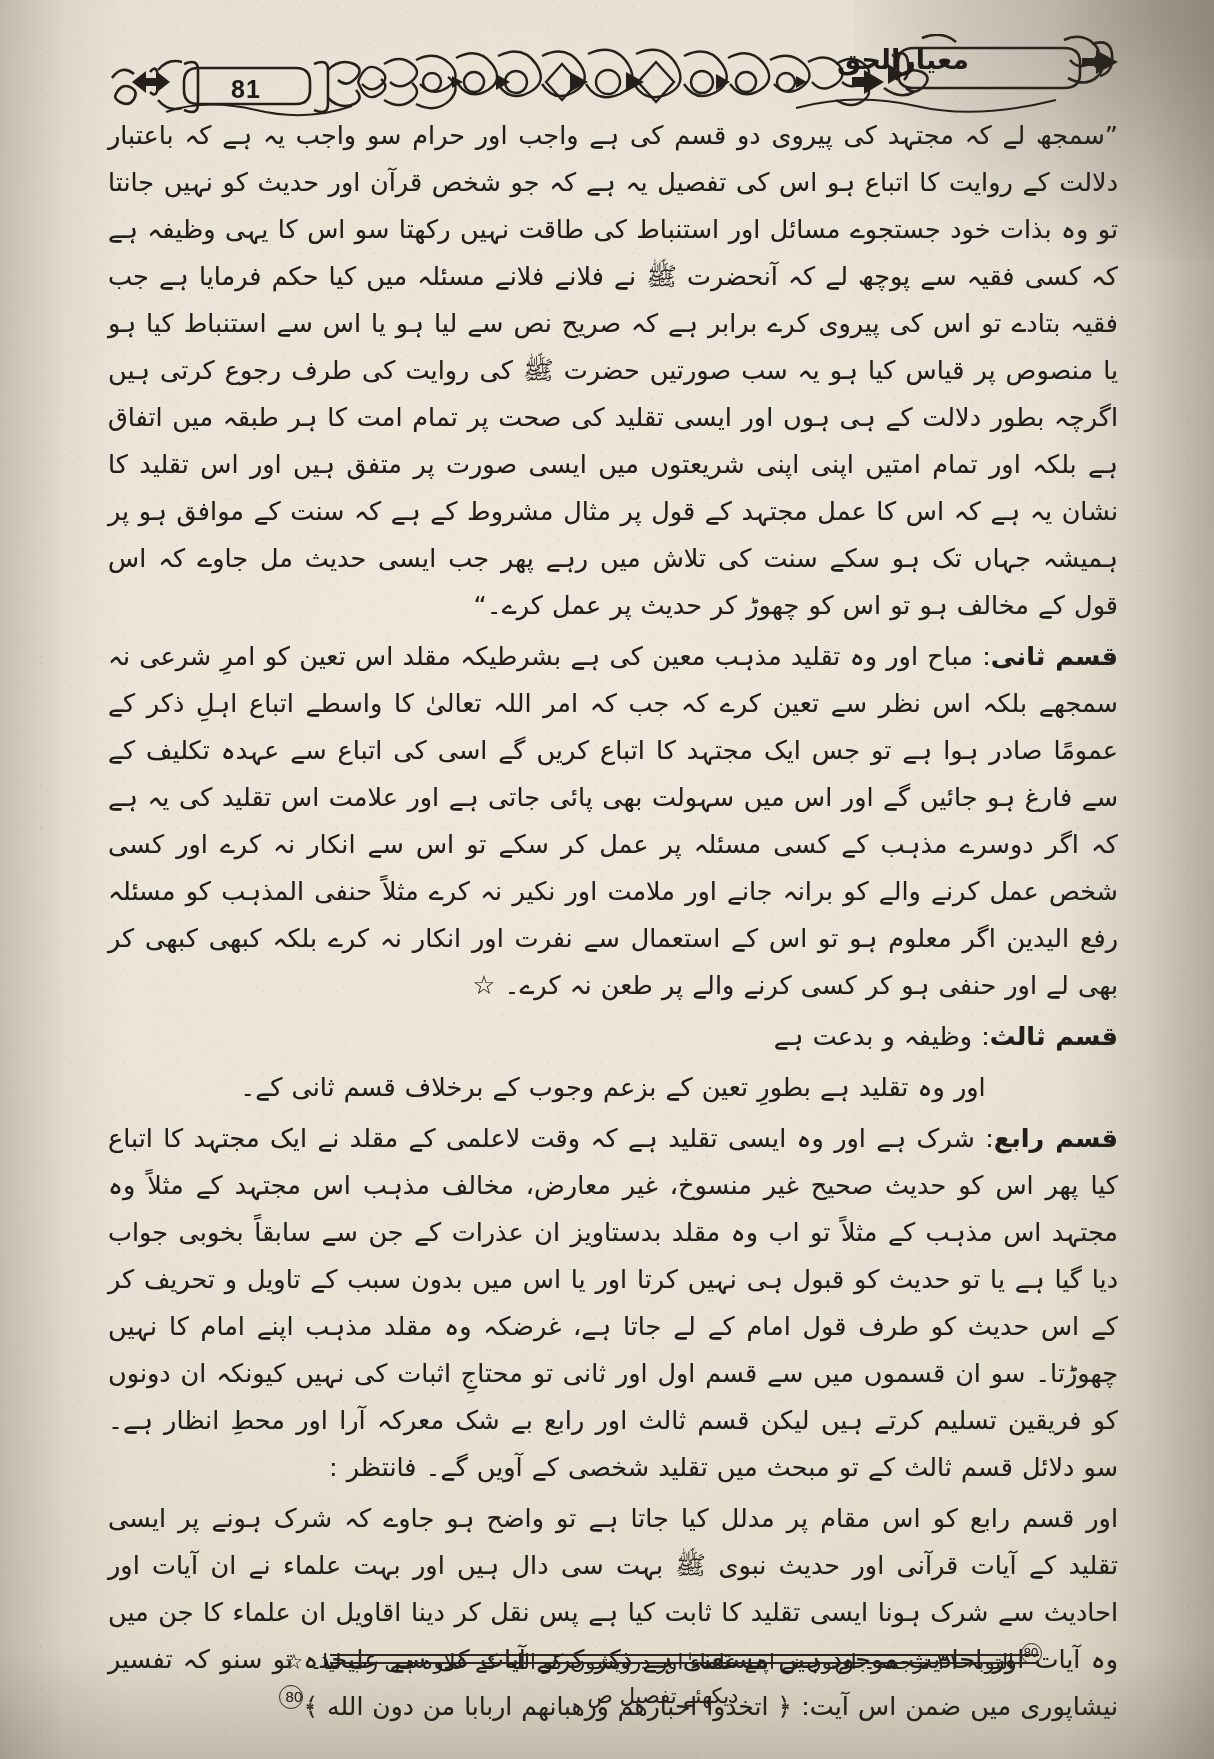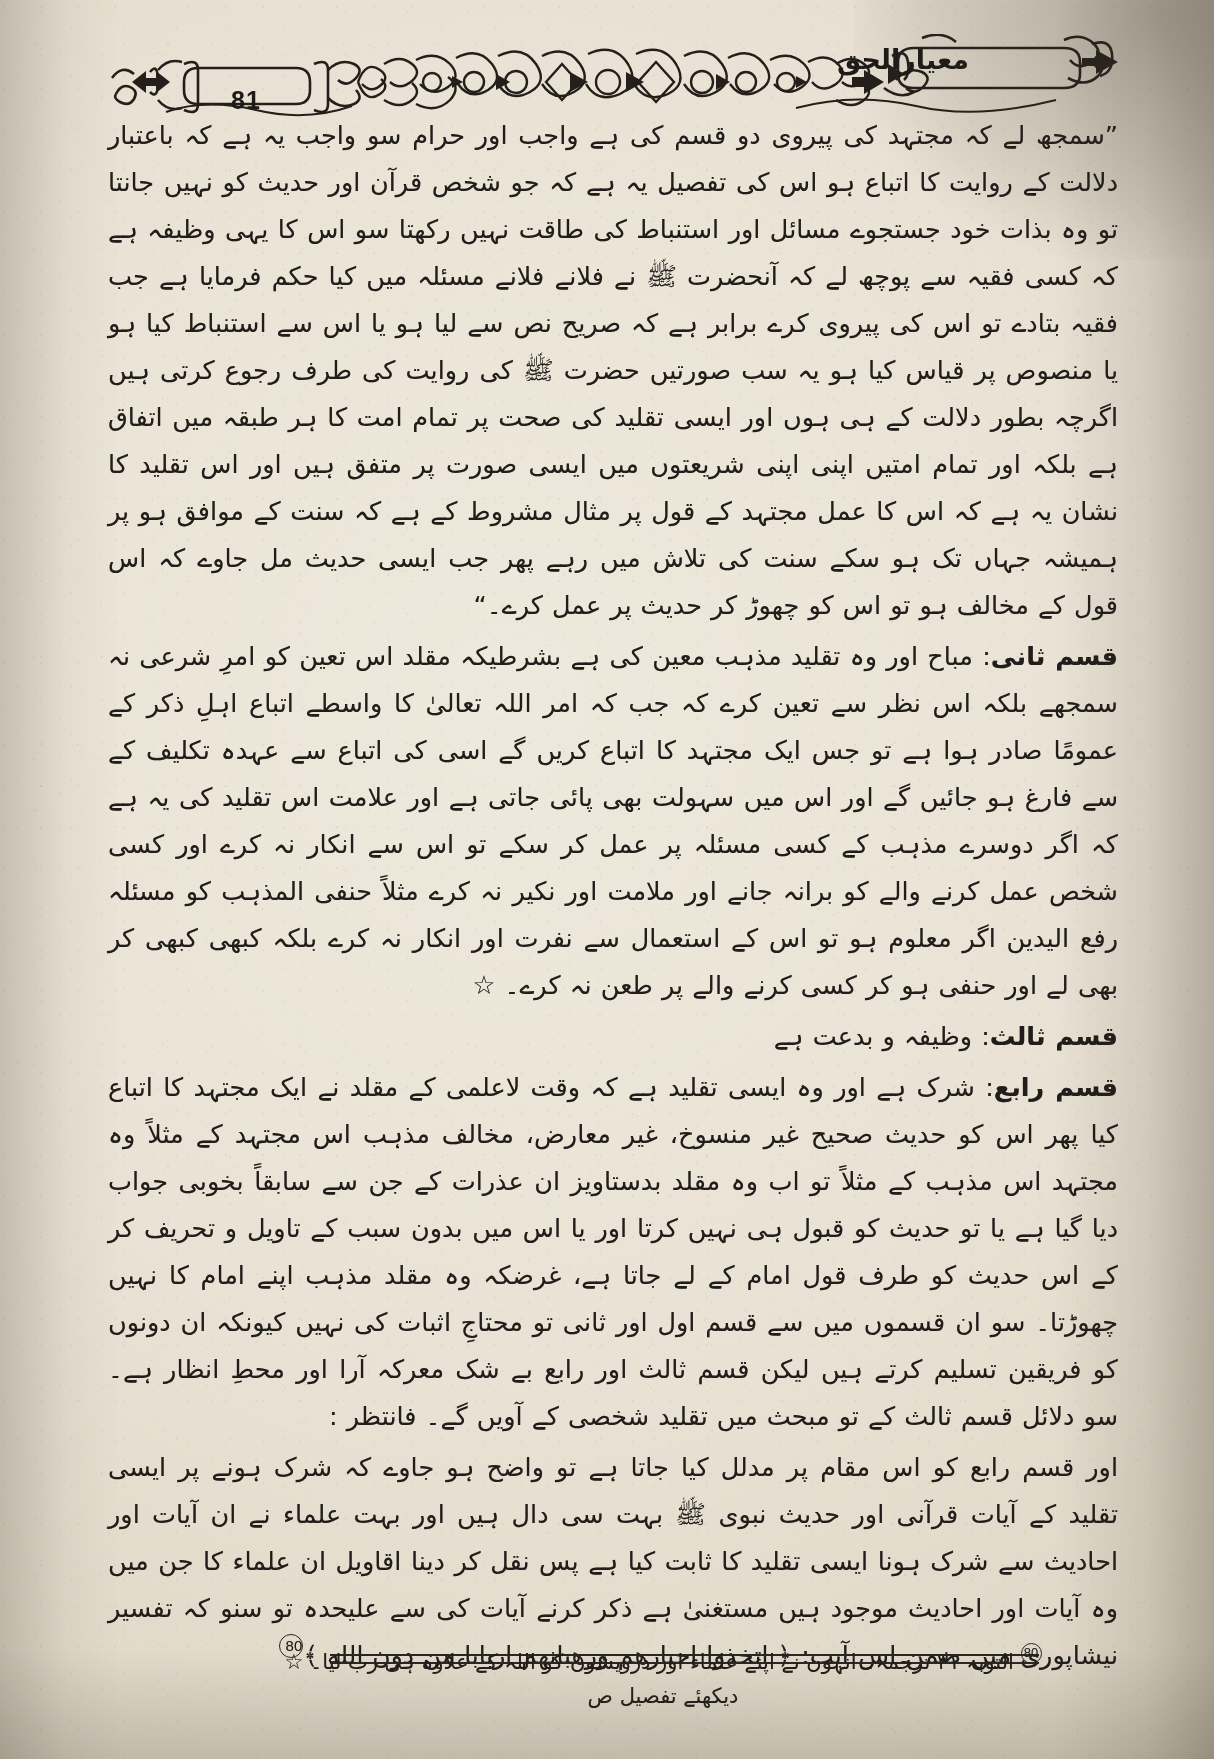--- a/index.html
+++ b/index.html
@@ -77,21 +77,21 @@
   .ornament-strip {
     position: absolute;
     inset: 0;
     overflow: hidden;
   }
   .ornament-strip svg { display: block; }
 
   .page-number-box {
     position: absolute;
     left: 84px;
-    top: 45px;
+    top: 34px;
     width: 132px;
     height: 42px;
     display: flex;
     align-items: center;
     justify-content: center;
     font-family: "Liberation Sans", sans-serif;
     font-size: 25px;
     font-weight: 600;
     letter-spacing: 1px;
     color: #1d1a17;
@@ -302,20 +302,21 @@
   </div>
 
   <div class="body-col">
 
     <p class="para first">”سمجھ لے کہ مجتہد کی پیروی دو قسم کی ہے واجب اور حرام سو واجب یہ ہے کہ باعتبار دلالت کے روایت کا اتباع ہو اس کی تفصیل یہ ہے کہ جو شخص قرآن اور حدیث کو نہیں جانتا تو وہ بذات خود جستجوے مسائل اور استنباط کی طاقت نہیں رکھتا سو اس کا یہی وظیفہ ہے کہ کسی فقیہ سے پوچھ لے کہ آنحضرت ﷺ نے فلانے فلانے مسئلہ میں کیا حکم فرمایا ہے جب فقیہ بتادے تو اس کی پیروی کرے برابر ہے کہ صریح نص سے لیا ہو یا اس سے استنباط کیا ہو یا منصوص پر قیاس کیا ہو یہ سب صورتیں حضرت ﷺ کی روایت کی طرف رجوع کرتی ہیں اگرچہ بطور دلالت کے ہی ہوں اور ایسی تقلید کی صحت پر تمام امت کا ہر طبقہ میں اتفاق ہے بلکہ اور تمام امتیں اپنی اپنی شریعتوں میں ایسی صورت پر متفق ہیں اور اس تقلید کا نشان یہ ہے کہ اس کا عمل مجتہد کے قول پر مثال مشروط کے ہے کہ سنت کے موافق ہو پر ہمیشہ جہاں تک ہو سکے سنت کی تلاش میں رہے پھر جب ایسی حدیث مل جاوے کہ اس قول کے مخالف ہو تو اس کو چھوڑ کر حدیث پر عمل کرے۔“</p>
 
     <p class="para"><span class="sec-label">قسم ثانی</span><span>: مباح اور وہ تقلید مذہب معین کی ہے بشرطیکہ مقلد اس تعین کو امرِ شرعی نہ سمجھے بلکہ اس نظر سے تعین کرے کہ جب کہ امر اللہ تعالیٰ کا واسطے اتباع اہلِ ذکر کے عمومًا صادر ہوا ہے تو جس ایک مجتہد کا اتباع کریں گے اسی کی اتباع سے عہدہ تکلیف کے سے فارغ ہو جائیں گے اور اس میں سہولت بھی پائی جاتی ہے اور علامت اس تقلید کی یہ ہے کہ اگر دوسرے مذہب کے کسی مسئلہ پر عمل کر سکے تو اس سے انکار نہ کرے اور کسی شخص عمل کرنے والے کو برانہ جانے اور ملامت اور نکیر نہ کرے مثلاً حنفی المذہب کو مسئلہ رفع الیدین اگر معلوم ہو تو اس کے استعمال سے نفرت اور انکار نہ کرے بلکہ کبھی کبھی کر بھی لے اور حنفی ہو کر کسی کرنے والے پر طعن نہ کرے۔ ☆</span></p>
 
     <p class="para"><span class="sec-label">قسم ثالث</span><span>: وظیفہ و بدعت ہے</span></p>
 
+    <p class="para center-line">اور وہ تقلید ہے بطورِ تعین کے بزعم وجوب کے برخلاف قسم ثانی کے۔</p>
 
     <p class="para"><span class="sec-label">قسم رابع</span><span>: شرک ہے اور وہ ایسی تقلید ہے کہ وقت لاعلمی کے مقلد نے ایک مجتہد کا اتباع کیا پھر اس کو حدیث صحیح غیر منسوخ، غیر معارض، مخالف مذہب اس مجتہد کے مثلاً وہ مجتہد اس مذہب کے مثلاً تو اب وہ مقلد بدستاویز ان عذرات کے جن سے سابقاً بخوبی جواب دیا گیا ہے یا تو حدیث کو قبول ہی نہیں کرتا اور یا اس میں بدون سبب کے تاویل و تحریف کر کے اس حدیث کو طرف قول امام کے لے جاتا ہے، غرضکہ وہ مقلد مذہب اپنے امام کا نہیں چھوڑتا۔ سو ان قسموں میں سے قسم اول اور ثانی تو محتاجِ اثبات کی نہیں کیونکہ ان دونوں کو فریقین تسلیم کرتے ہیں لیکن قسم ثالث اور رابع بے شک معرکہ آرا اور محطِ انظار ہے۔ سو دلائل قسم ثالث کے تو مبحث میں تقلید شخصی کے آویں گے۔ فانتظر :</span></p>
 
     <p class="para"><span>اور قسم رابع کو اس مقام پر مدلل کیا جاتا ہے تو واضح ہو جاوے کہ شرک ہونے پر ایسی تقلید کے آیات قرآنی اور حدیث نبوی ﷺ بہت سی دال ہیں اور بہت علماء نے ان آیات اور احادیث سے شرک ہونا ایسی تقلید کا ثابت کیا ہے پس نقل کر دینا اقاویل ان علماء کا جن میں وہ آیات اور احادیث موجود ہیں مستغنیٰ ہے ذکر کرنے آیات کی سے علیحدہ تو سنو کہ تفسیر نیشاپوری میں ضمن اس آیت:</span> <span class="ayah">﴿ اتخذوا احبارهم ورهبانهم اربابا من دون الله ﴾</span><span class="sup-note">80</span></p>
 
   </div>
 
   <div class="footnote-rule"></div>
 
   <div class="footnote"><span class="sup-note">80</span> <span>التوبہ ۳۱ ترجمہ۔ انہوں نے اپنے علماء اور درویشوں کو اللہ کے علاوہ ہی رب لیا۔ ☆ دیکھئے تفصیل ص</span></div>

